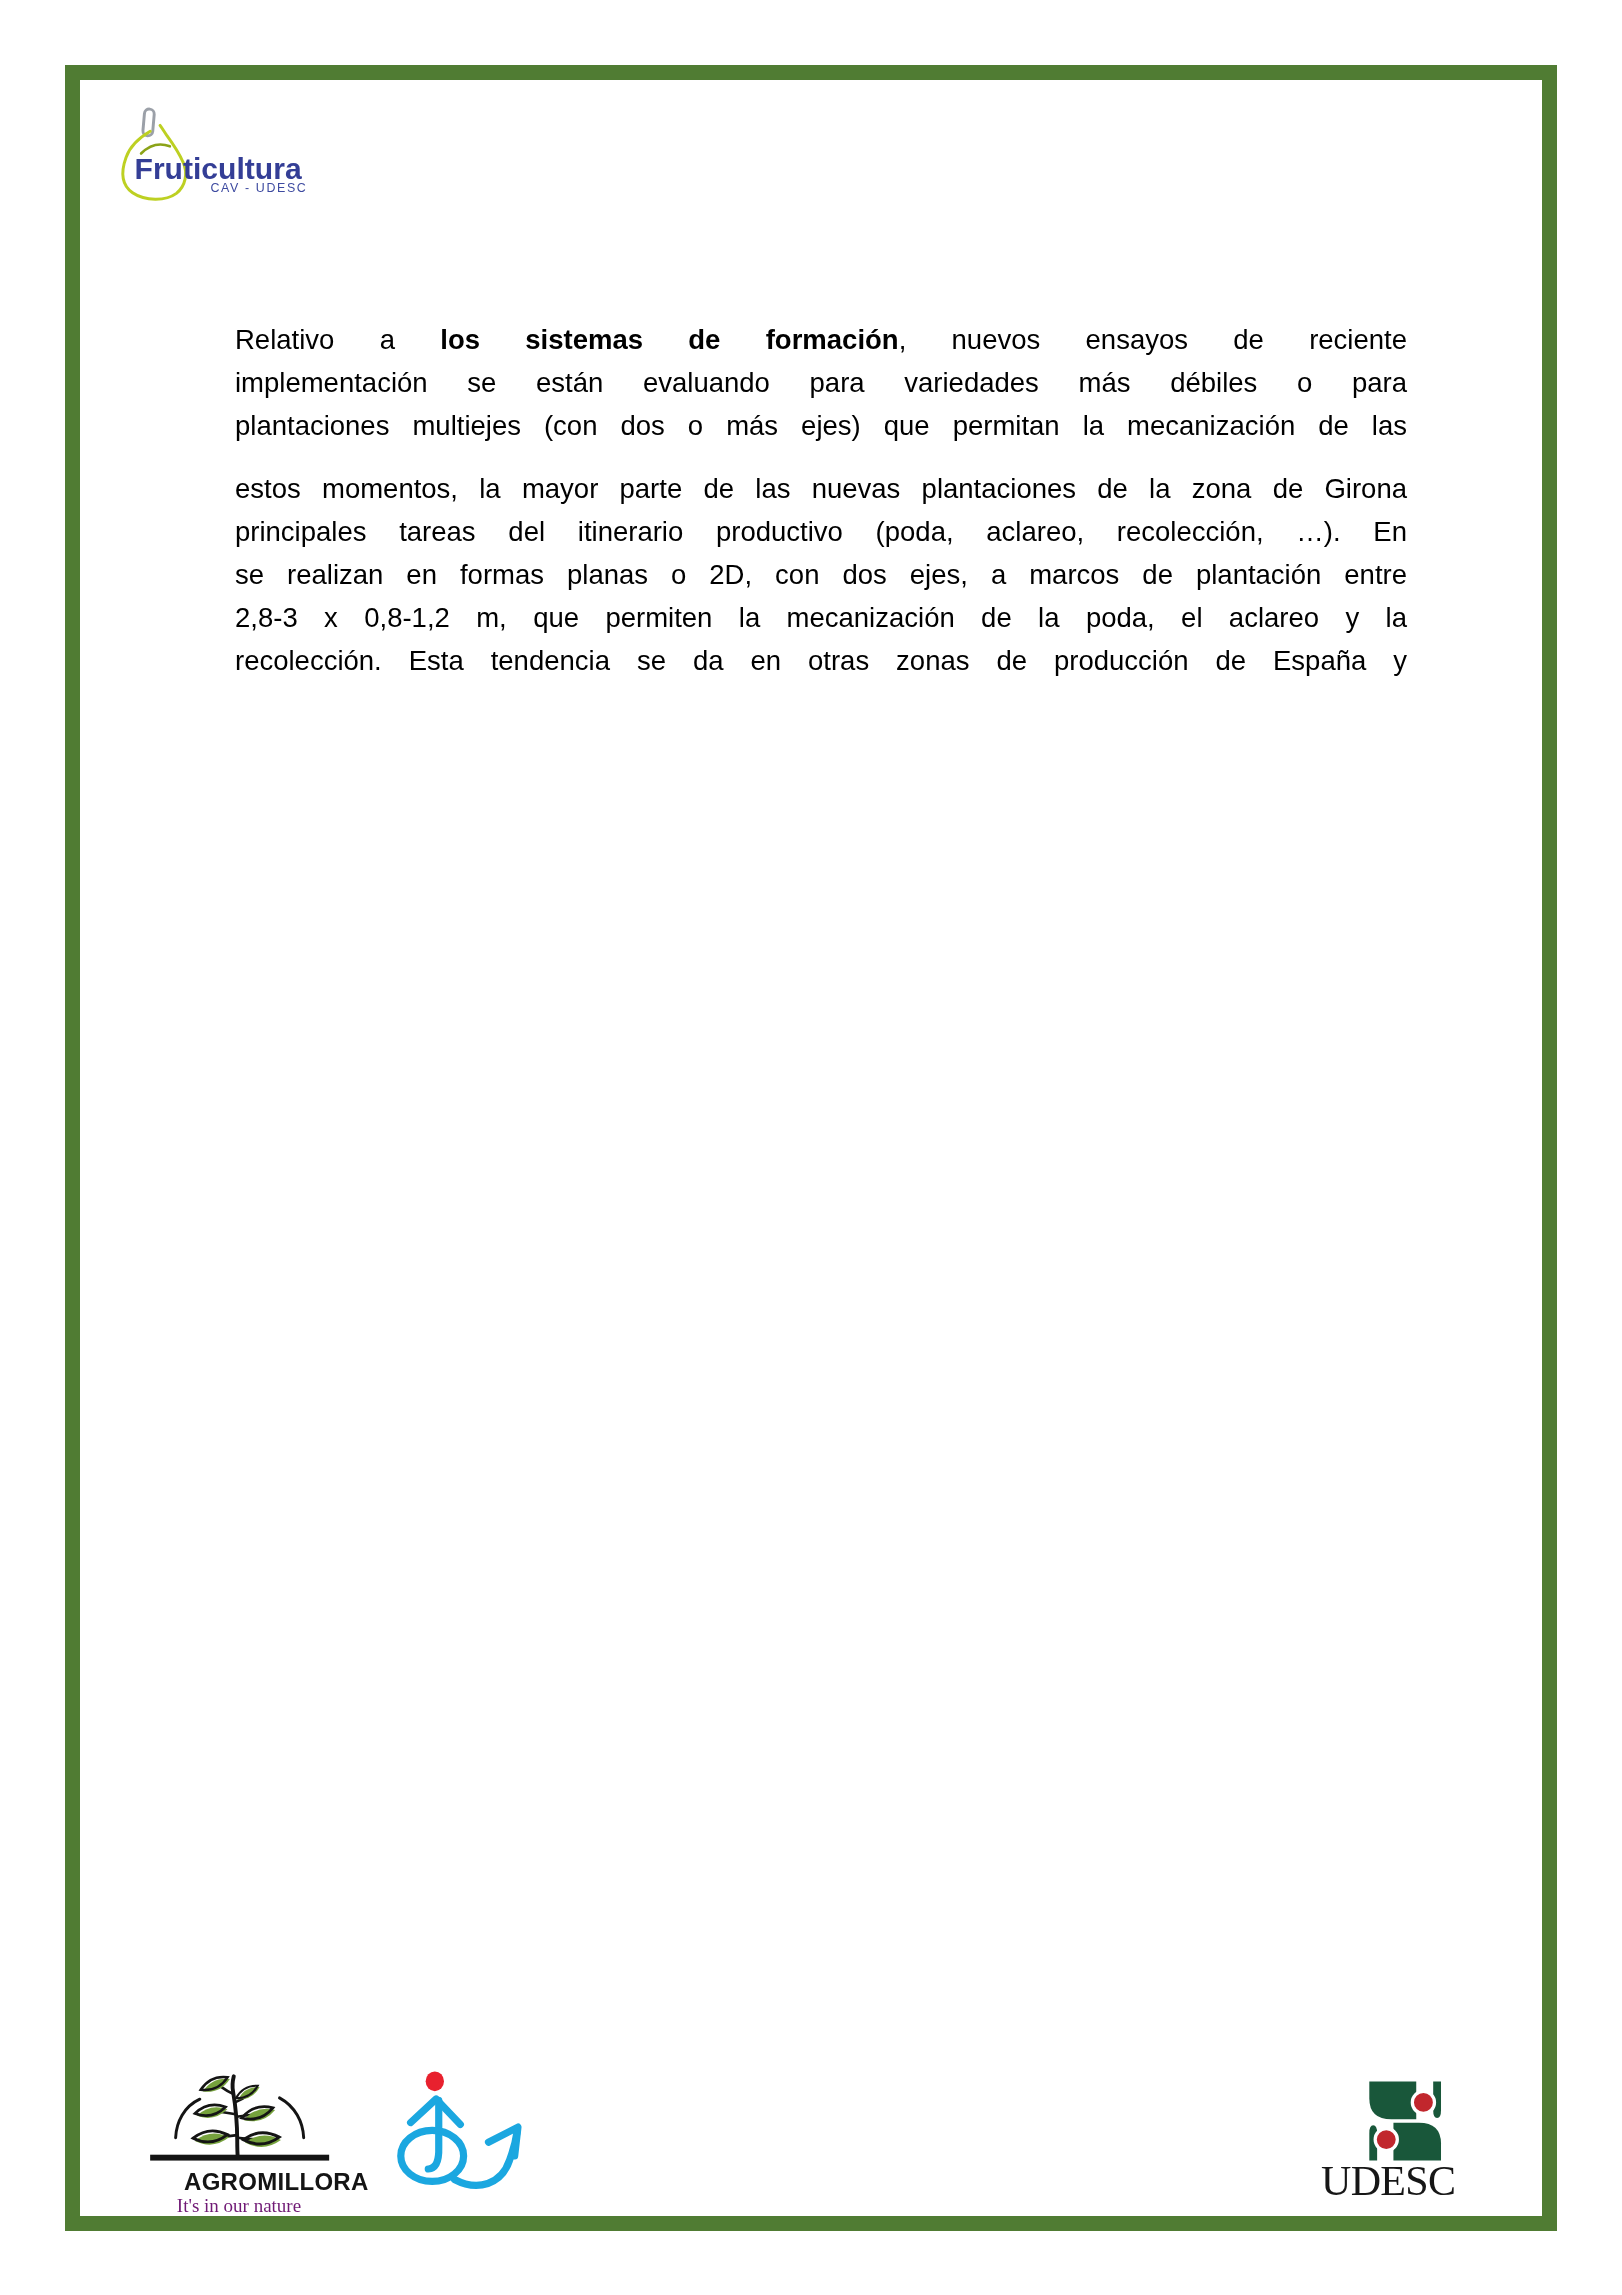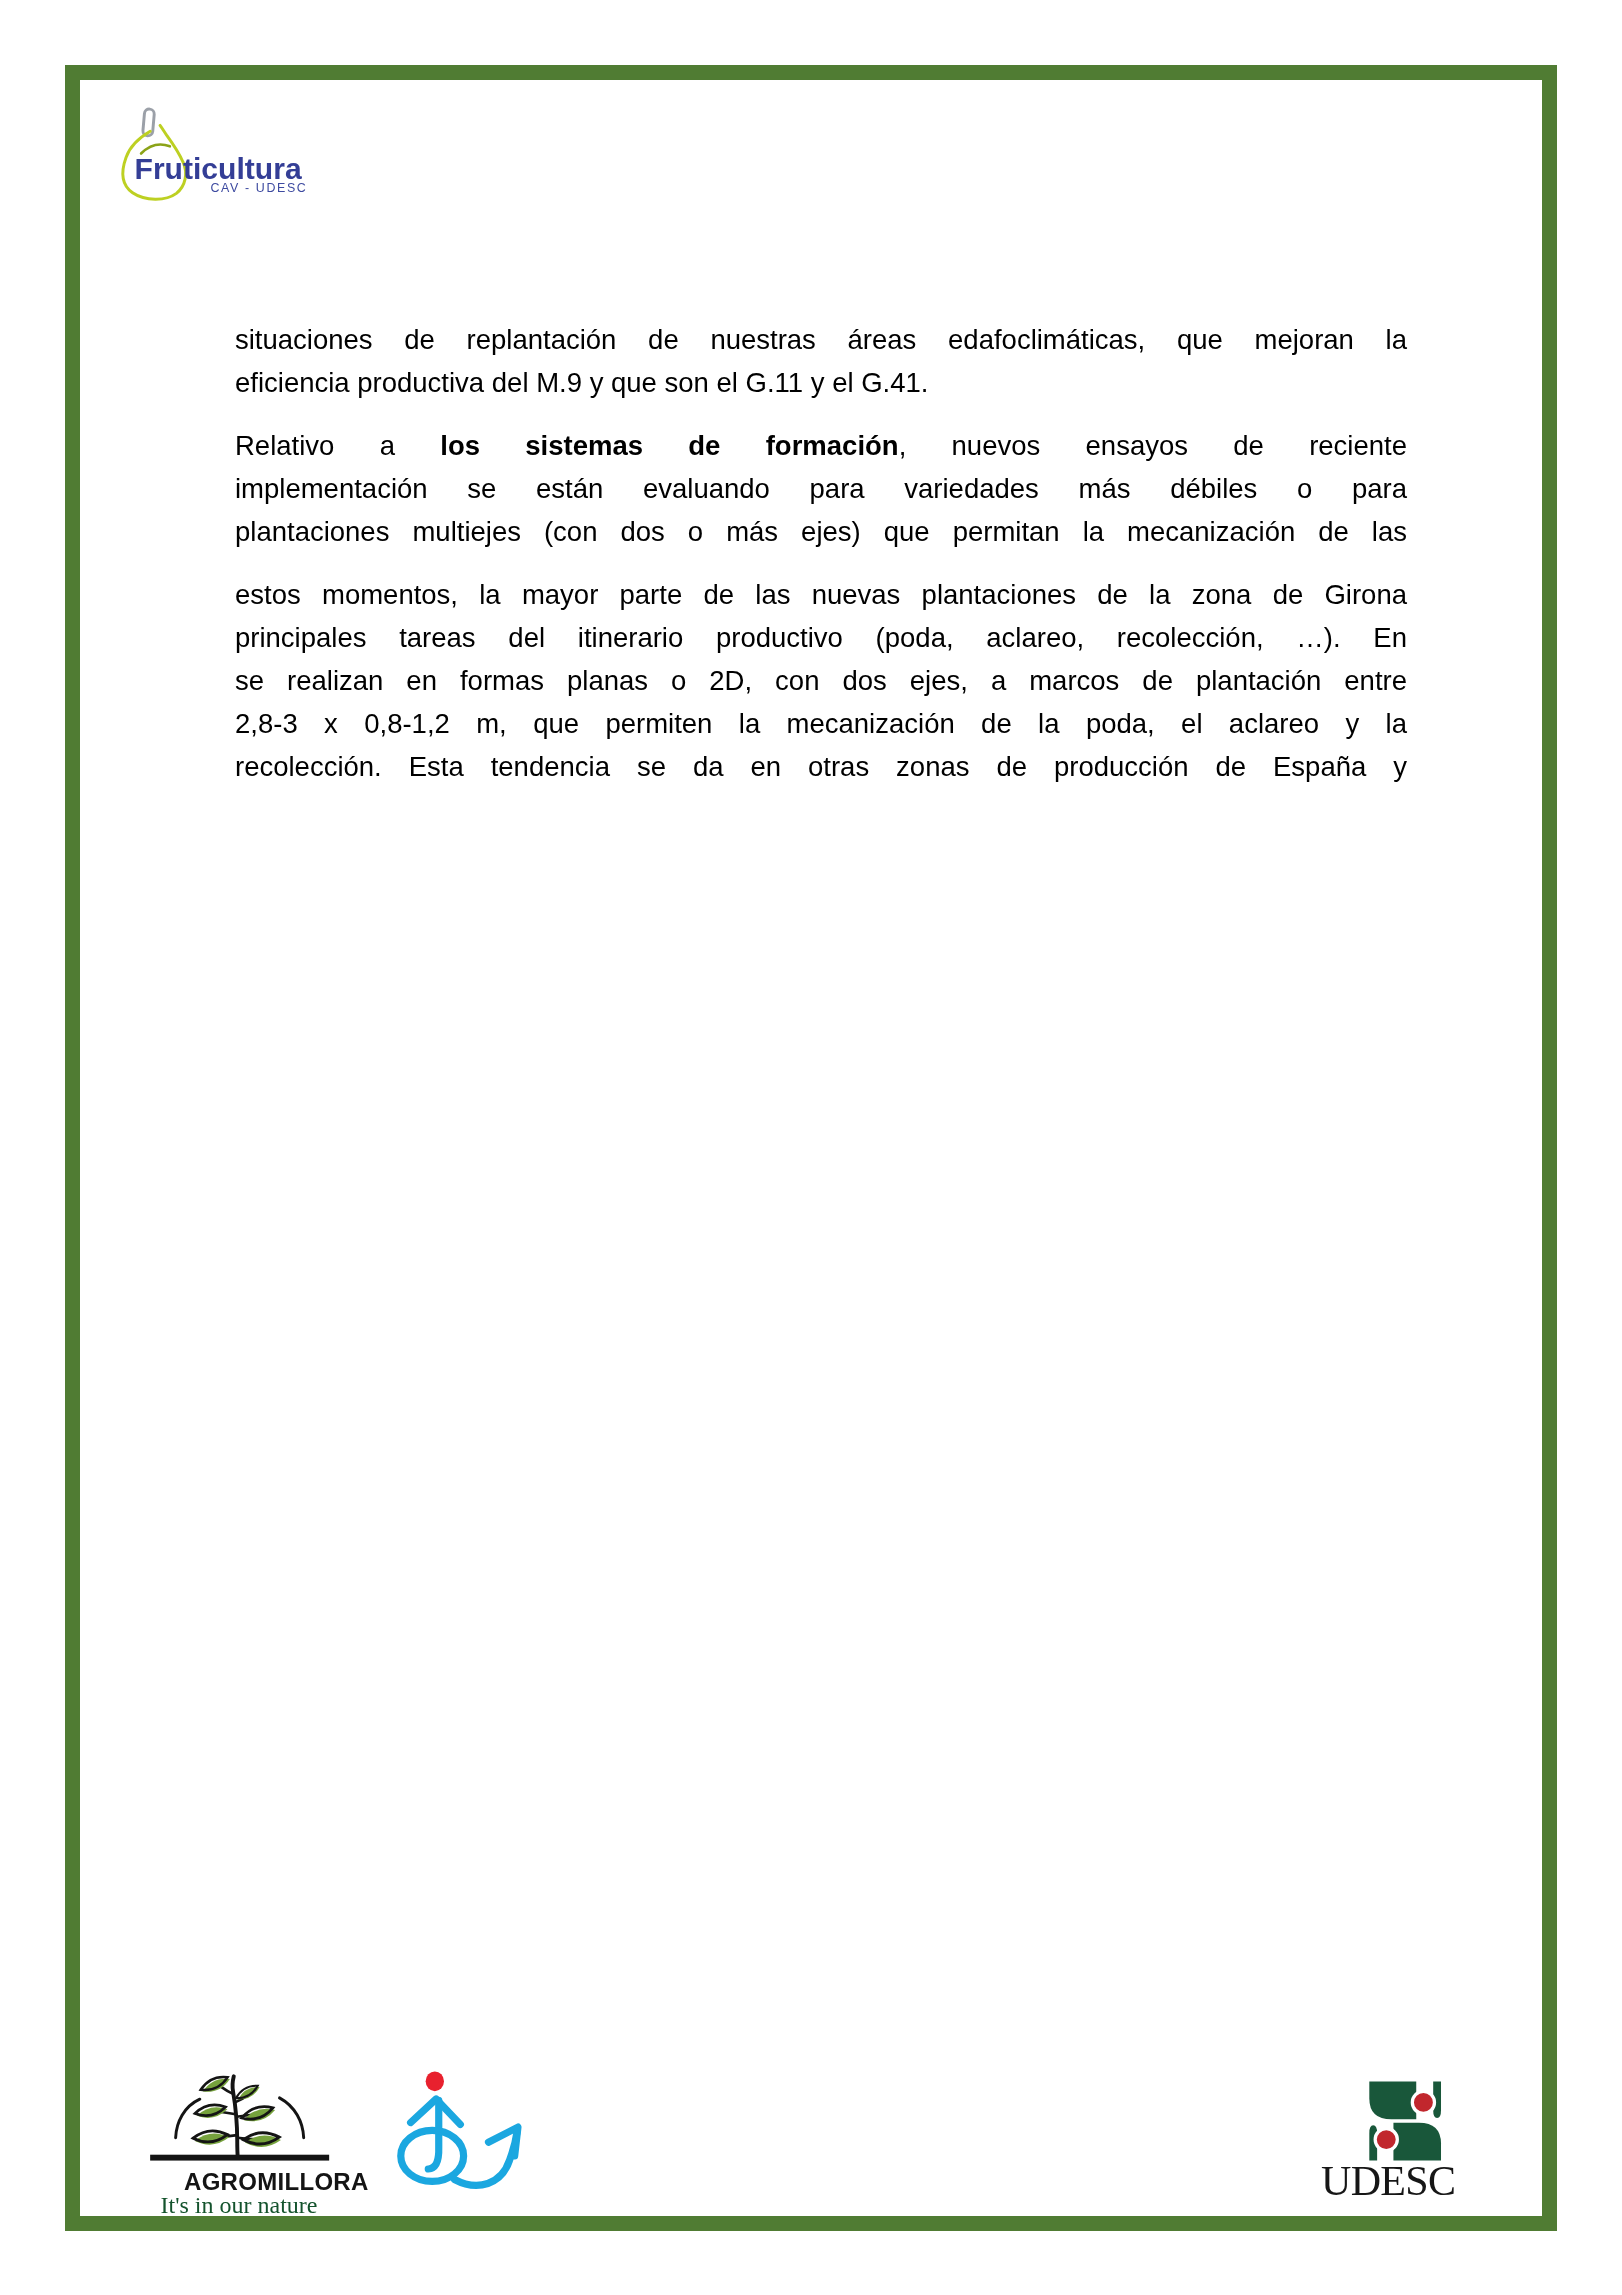--- a/index.html
+++ b/index.html
@@ -30,21 +30,21 @@
   }
   .para{margin:0 0 20px 0;}
   .line{white-space:normal;}
   .line.justify{text-align:justify;text-align-last:justify;}
   .line.left{text-align:left;}
   .b{font-weight:bold;}
   
   .logo-fruticultura{position:absolute;left:111px;top:105px;}
   .logo-agromillora{position:absolute;left:141px;top:2067px;width:196px;text-align:center;}
   .agro-name{font-weight:bold;font-size:24px;line-height:25px;letter-spacing:0.3px;color:#141414;margin-top:2.6px;margin-left:43px;}
-  .agro-tagline{font-family:"Liberation Serif",serif;font-size:24px;line-height:19.6px;color:#14532d;margin-top:2.6px;}
+  .agro-tagline{font-family:"Liberation Serif",serif;font-size:19px;line-height:19.6px;color:#701a75;margin-top:2.6px;}
   .logo-giro{position:absolute;left:389px;top:2070px;}
   .logo-udesc-mark{position:absolute;left:1332px;top:2077px;}
   .udesc-name{
     position:absolute;left:1321px;top:2160px;width:165px;
     font-family:"Liberation Serif",serif;font-size:42px;line-height:43px;
     text-align:left;color:#161616;letter-spacing:-0.7px;
   }
 </style>
 </head>
 <body>
@@ -60,24 +60,20 @@
                C 52 147, 84 147, 100 135 C 114 124, 118 104, 110 87
                C 103 71, 93 57, 85 46 C 81 40, 78 35, 75 31" fill="none" stroke="#bdd022" stroke-width="4.5" stroke-linecap="round"></path>
       <path d="M 46 74 Q 66 54 90 63" fill="none" stroke="#8ba318" stroke-width="4" stroke-linecap="round"></path>
     </g>
     <text x="36" y="113" font-family="Liberation Sans, sans-serif" font-weight="bold" font-size="46" fill="#343e96">Fruticultura</text>
     <text x="152" y="133" font-family="Liberation Sans, sans-serif" font-size="19" letter-spacing="2.5" fill="#3d4aa0">CAV - UDESC</text>
   </svg>
 
 
   <div class="body-text">
-      <div class="para">
-        <div class="line justify"><span>situaciones de replantación de nuestras áreas edafoclimáticas, que mejoran la</span></div>
-        <div class="line left"><span>eficiencia productiva del M.9 y que son el G.11 y el G.41.</span></div>
-      </div>
       <div class="para">
         <div class="line justify"><span>Relativo a </span><span class="b">los sistemas de formación</span><span>, nuevos ensayos de reciente</span></div>
         <div class="line justify"><span>implementación se están evaluando para variedades más débiles o para</span></div>
         <div class="line justify"><span>plantaciones multiejes (con dos o más ejes) que permitan la mecanización de las</span></div>
       </div>
       <div class="para">
         <div class="line justify"><span>estos momentos, la mayor parte de las nuevas plantaciones de la zona de Girona</span></div>
         <div class="line justify"><span>principales tareas del itinerario productivo (poda, aclareo, recolección, …). En</span></div>
         <div class="line justify"><span>se realizan en formas planas o 2D, con dos ejes, a marcos de plantación entre</span></div>
         <div class="line justify"><span>2,8-3 x 0,8-1,2 m, que permiten la mecanización de la poda, el aclareo y la</span></div>

